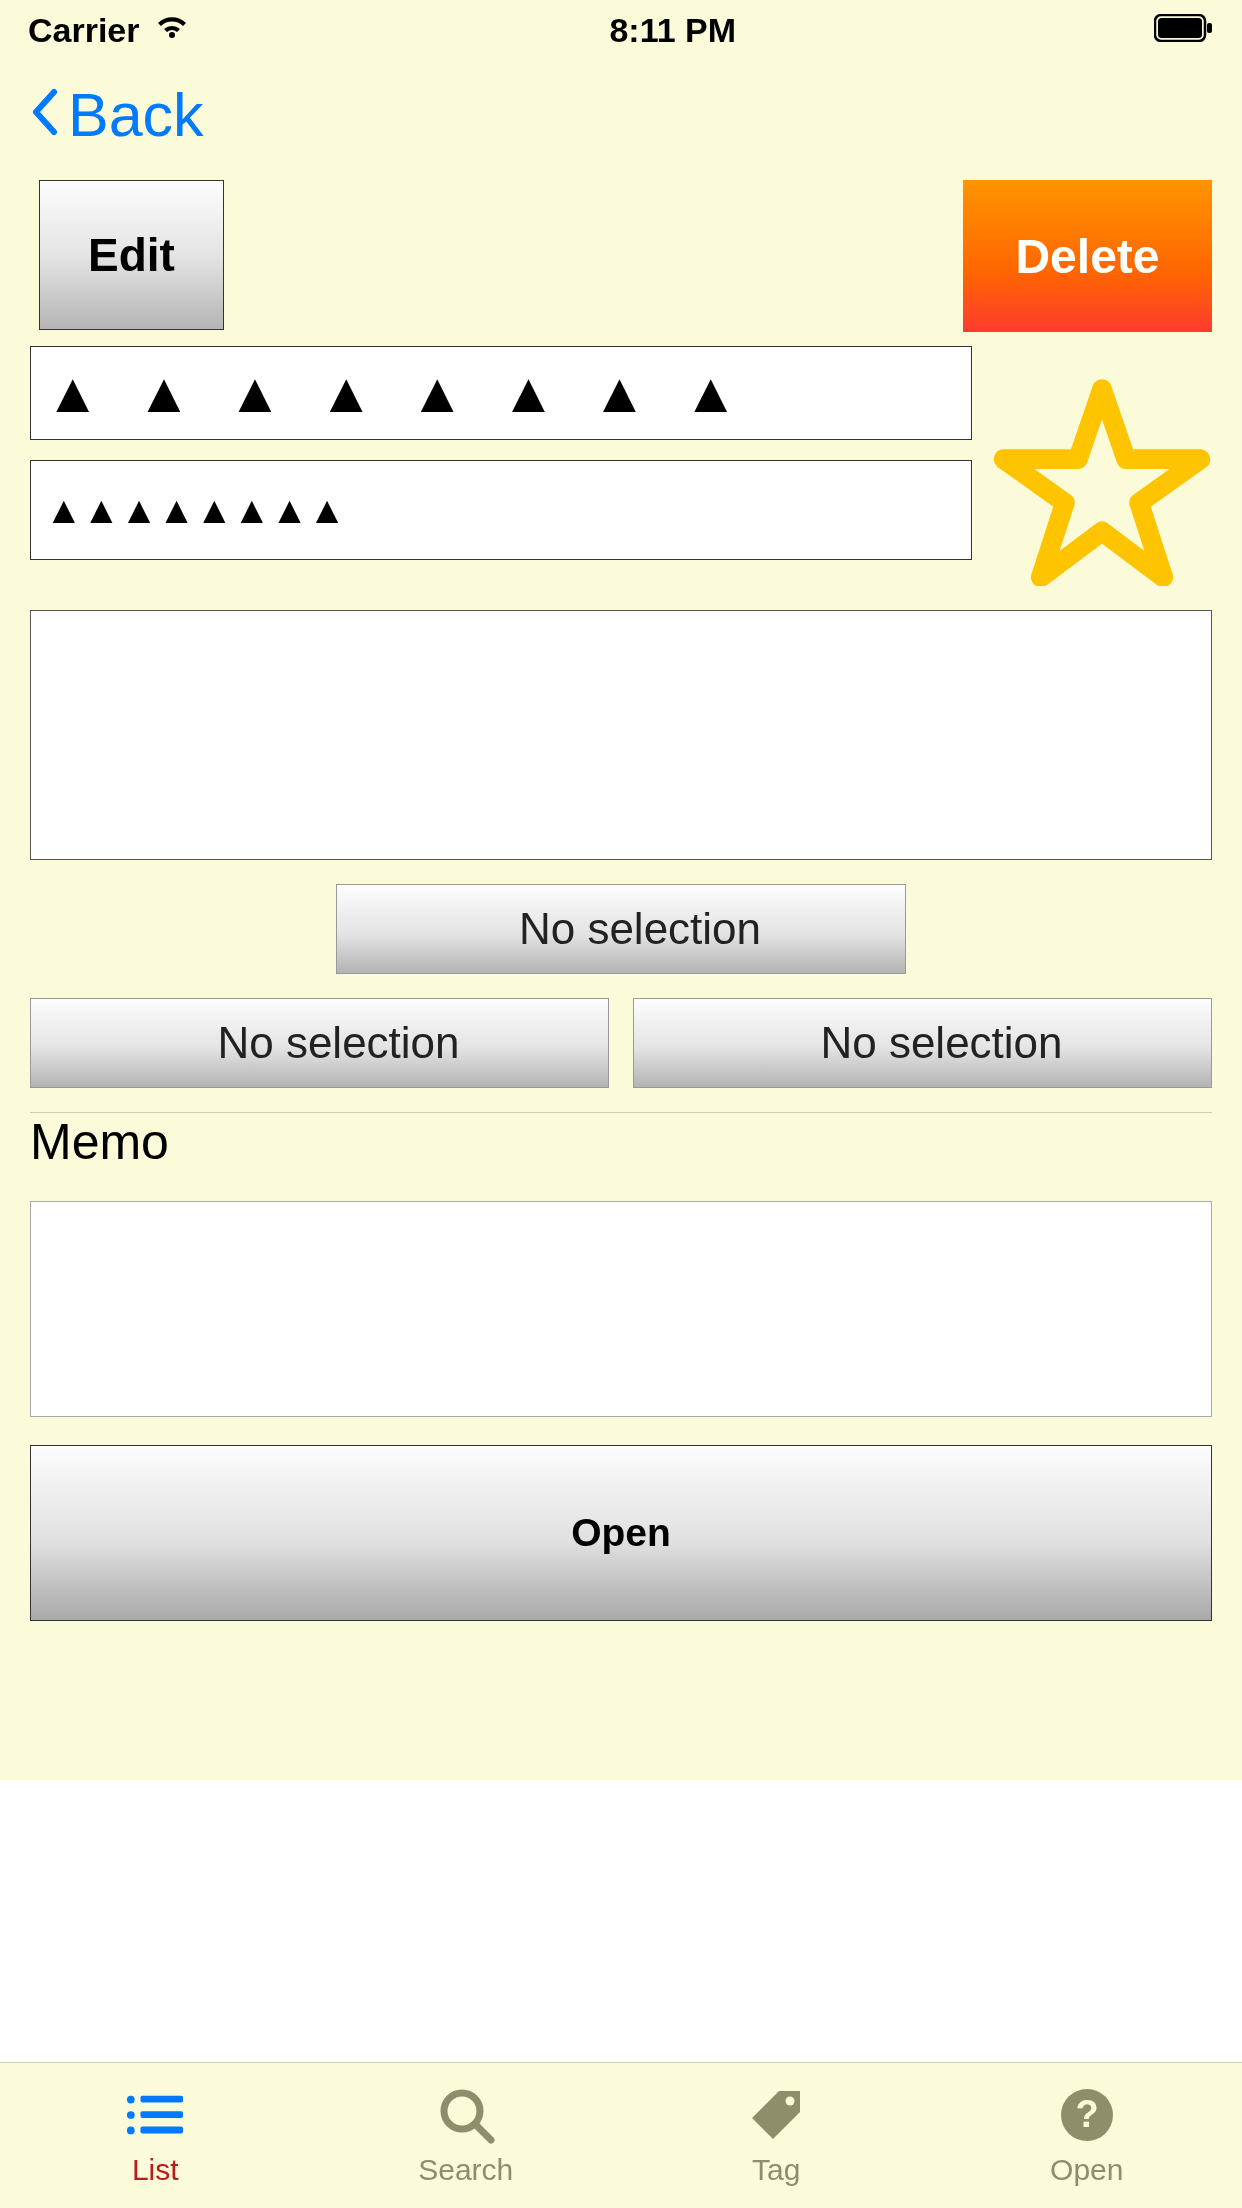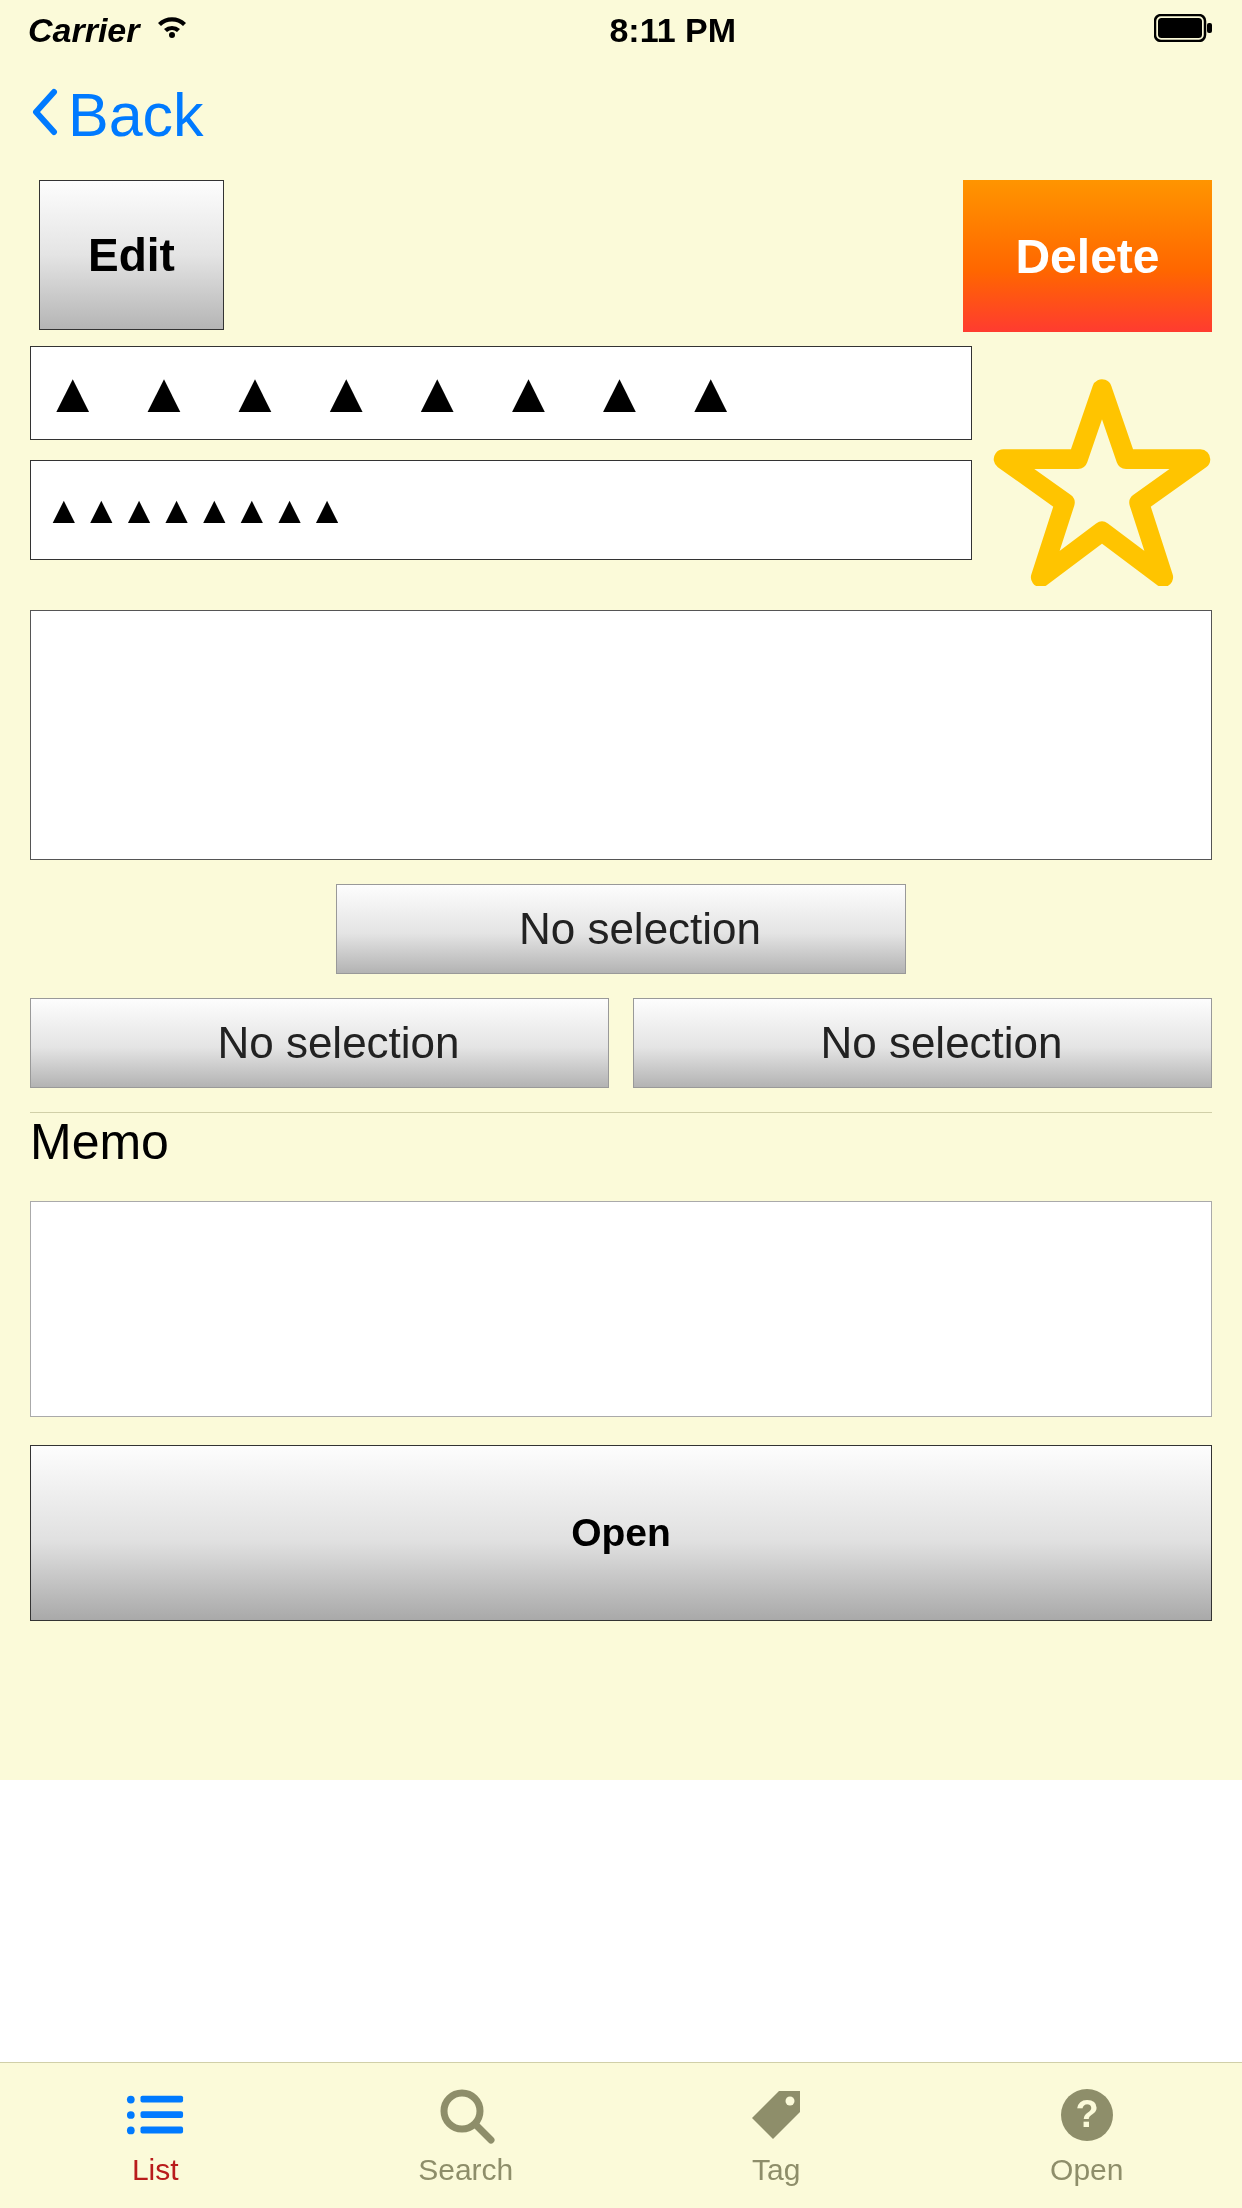--- a/index.html
+++ b/index.html
@@ -15,21 +15,21 @@
   .status-bar {
     height: 60px;
     display: flex;
     align-items: center;
     justify-content: space-between;
     padding: 0 28px;
     font-size: 34px;
     font-weight: 600;
     color: #000;
   }
-  .status-left { display: flex; align-items: center; gap: 12px; font-style: italic; }
+  .status-left { display: flex; align-items: center; gap: 12px; }
   .status-right { display: flex; align-items: center; }
   .wifi-icon { display: inline-block; }
   .battery-icon { display: inline-block; }
 
   
   .nav-bar {
     height: 110px;
     display: flex;
     align-items: center;
     padding: 0 30px;

